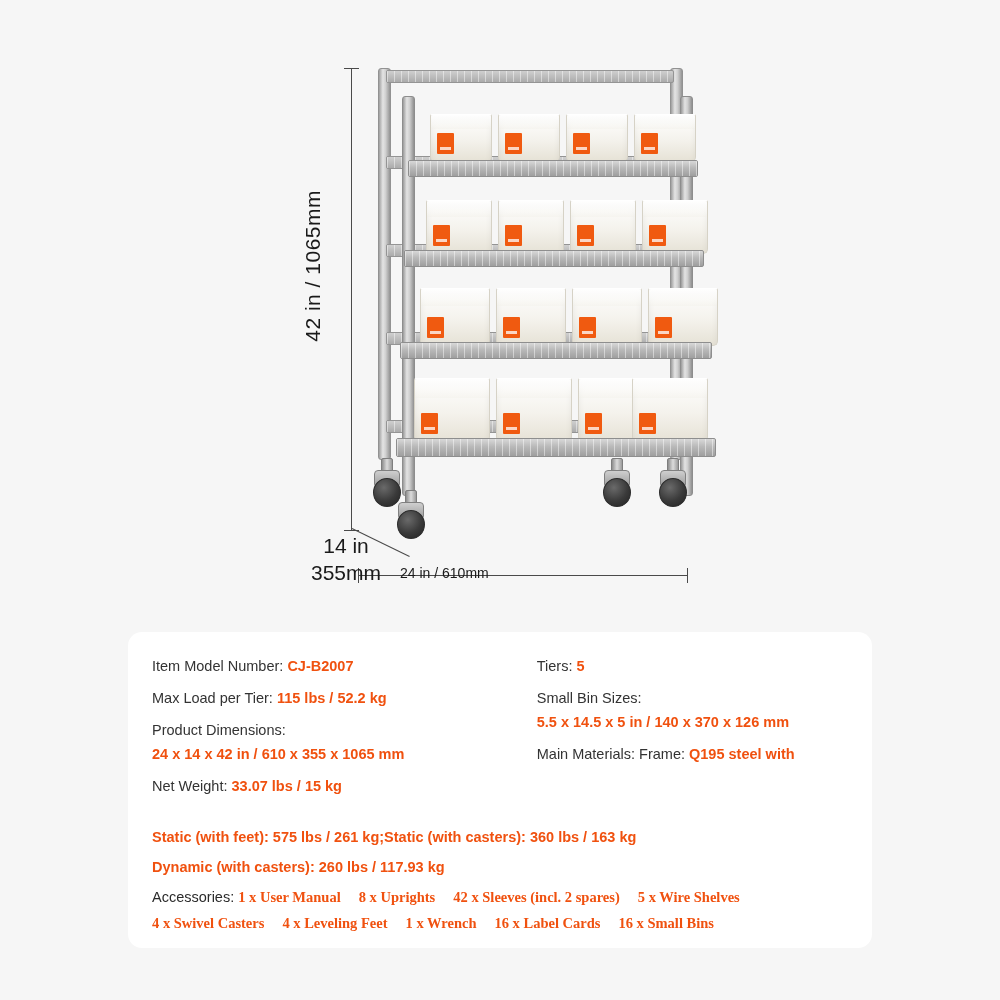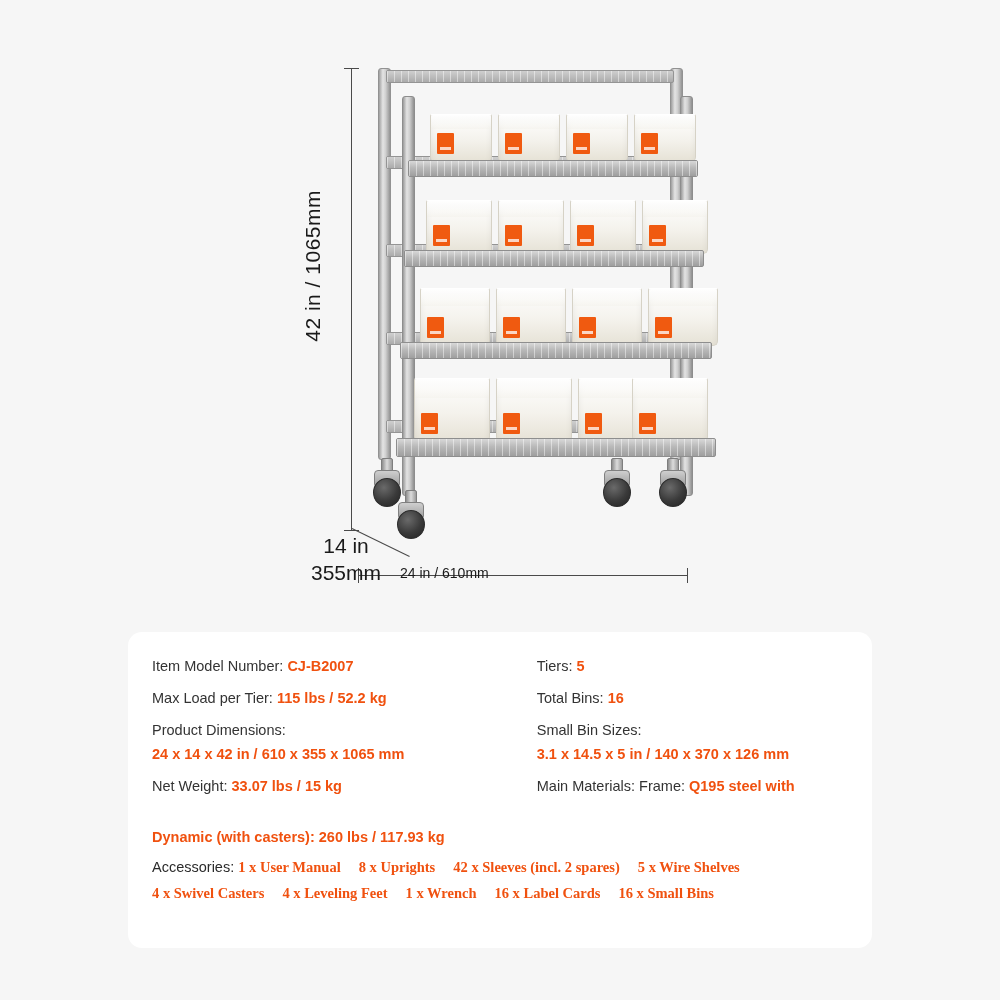--- a/index.html
+++ b/index.html
@@ -398,37 +398,36 @@
           <span class="k">Net Weight:</span>
           <span class="v">33.07 lbs / 15 kg</span>
         </div>
       </div>
 
       <div class="col-right">
         <div class="srow">
           <span class="k">Tiers:</span>
           <span class="v">5</span>
         </div>
-        <div class="srow">
-          <span class="k">Total Bins:</span>
-          <span class="v">16</span>
-        </div>
         <div class="srow" style="margin-bottom:3px;">
           <span class="k">Small Bin Sizes:</span>
         </div>
         <div class="srow">
-          <span class="v">3.1 x 14.5 x 5 in / 140 x 370 x 126 mm</span>
+          <span class="v">5.5 x 14.5 x 5 in / 140 x 370 x 126 mm</span>
         </div>
         <div class="srow" style="margin-bottom:3px;">
           <span class="k">Main Materials: Frame:</span>
           <span class="v">Q195 steel with</span>
         </div>
       </div>
     </div>
 
+    <div class="full-row bold-line">
+      <span class="v">Static (with feet): 575 lbs / 261 kg;Static (with casters): 360 lbs / 163 kg</span>
+    </div>
     <div class="full-row bold-line">
       <span class="v">Dynamic (with casters): 260 lbs / 117.93 kg</span>
     </div>
 
     <div class="full-row acc-line">
       <span class="k">Accessories:</span>
       <span class="v">1 x User Manual</span>
       <span class="v">8 x Uprights</span>
       <span class="v">42 x Sleeves (incl. 2 spares)</span>
       <span class="v">5 x Wire Shelves</span>

